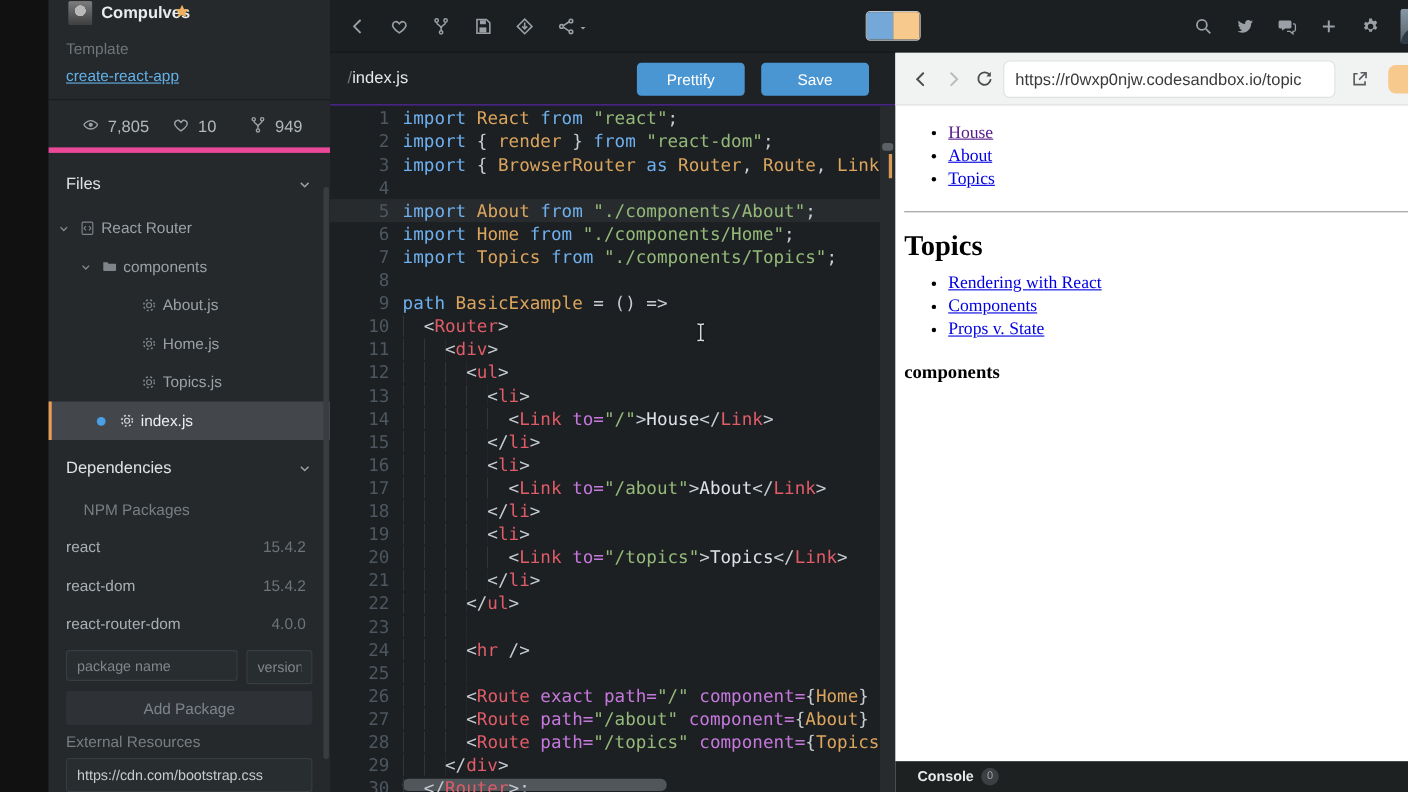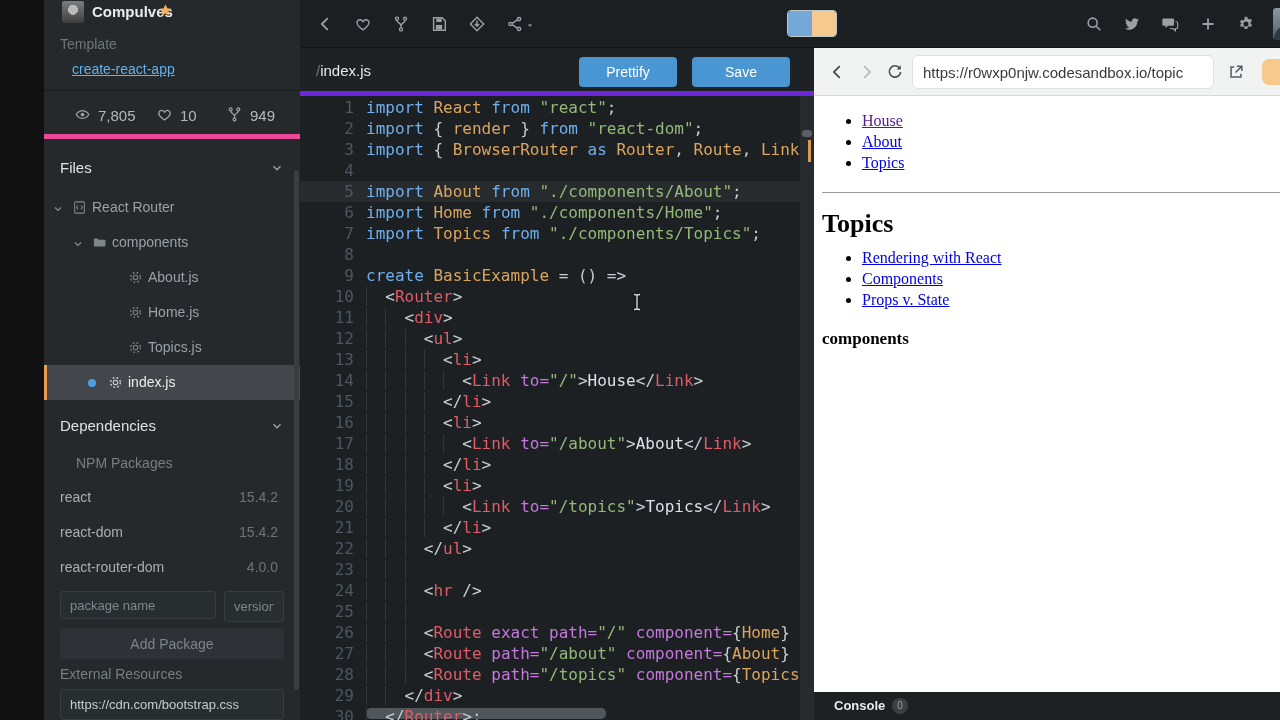--- a/index.html
+++ b/index.html
@@ -9,21 +9,21 @@
 
   
   .sidebar { position:absolute; left:0; top:0; width:256px; height:720px; background:#25292b; }
   .sb-project { position:absolute; left:0; top:0; width:256px; height:91px; border-bottom:1px solid #1a1d1e; }
   .sb-avatar { position:absolute; left:18px; top:1px; width:22px; height:22px; border-radius:2px;
     background: radial-gradient(circle at 50% 40%, #b9b9b9 0 28%, transparent 30%), linear-gradient(#7d7d7d,#3e3e3e); }
   .sb-title { position:absolute; left:48px; top:3px; font-size:15px; color:#e9ebec; font-weight:bold; }
   .sb-star { position:absolute; left:114px; top:3px; color:#eeb05e; }
   .sb-star svg { width:15px; height:15px; }
   .sb-template-label { position:absolute; left:16px; top:36px; font-size:14px; color:#6f7579; }
-  .sb-template-link { position:absolute; left:28px; top:61px; font-size:14px; color:#62b1ea; text-decoration:underline; cursor:pointer; }
+  .sb-template-link { position:absolute; left:16px; top:61px; font-size:14px; color:#62b1ea; text-decoration:underline; cursor:pointer; }
   .sb-stats { position:absolute; left:0; top:92px; width:256px; height:47px; border-bottom:5px solid #ec4899; }
   .stat { position:absolute; top:0; height:47px; display:flex; align-items:center; gap:7px; color:#b3b8bb; font-size:15px; }
   .stat svg { width:17px; height:17px; color:#9aa0a4; }
   .stat.views { left:30px; } .stat.likes { left:112px; } .stat.forks { left:182px; }
   .sb-sec { position:absolute; left:0; width:256px; height:36px; }
   .sb-sec .sec-label { position:absolute; left:16px; top:9px; font-size:15px; color:#dfe2e4; }
   .sb-sec .sec-chev { position:absolute; right:16px; top:11px; color:#9aa0a4; }
   .sb-sec svg { width:14px; height:14px; }
   .sec-files { top:150px; } .sec-deps { top:408px; }
   .tree { position:absolute; left:0; top:190px; width:256px;text-align:center; }
@@ -60,21 +60,21 @@
   .view-toggle { position:absolute; left:487px; top:10px; width:50px; height:27px; border:1px solid rgba(255,255,255,0.75);
                  border-radius:4px; overflow:hidden; display:flex; cursor:pointer; }
   .vt-blue { width:50%; height:100%; background:#74a8d8; }
   .vt-orange { width:50%; height:100%; background:#f8c98c; }
   .tb-avatar { position:absolute; left:973px; top:8px; width:32px; height:32px; border-radius:3px; cursor:pointer;
     background: radial-gradient(circle at 50% 36%, #cfa88a 0 26%, transparent 28%),
                 radial-gradient(circle at 50% 100%, #2e3a45 0 42%, transparent 44%),
                 linear-gradient(#8797a5,#55616b); }
 
   
-  .edhead { position:absolute; left:256px; top:48px; width:514px; height:48px; background:#1e2225; border-bottom:5px solid #6d28d9; }
+  .edhead { position:absolute; left:256px; top:48px; width:514px; height:48px; background:#1e2225; border-bottom:1px solid #6d28d9; }
   .ed-path { position:absolute; left:16px; top:14px; font-size:15px; }
   .ed-path .slash { color:#6f7579; } .ed-path .fname { color:#e6e8ea; }
   .ed-btn { position:absolute; top:9px; width:98px; height:30px; background:#4a96d2; border:none; border-radius:4px;
             color:#fff; font-size:14px; font-family:"Liberation Sans",sans-serif; cursor:pointer; }
   .btn-prettify { left:279px; } .btn-save { left:392px; }
 
   
   .editor { position:absolute; left:256px; top:96px; width:514px; height:624px; background:#1c2023; overflow:hidden;
             font-family:"DejaVu Sans Mono","Liberation Mono",monospace; font-size:16px; }
   .code { position:absolute; left:0; top:1px; width:514px; }
@@ -336,21 +336,21 @@
     <div class="hscroll"></div>
     <div class="code" id="code">
         <div class="cl"><span class="ln">1</span><span class="tk-kw">import </span><span class="tk-id">React </span><span class="tk-kw">from </span><span class="tk-str">"react"</span><span class="tk-pun">;</span></div>
         <div class="cl"><span class="ln">2</span><span class="tk-kw">import </span><span class="tk-pun">{ </span><span class="tk-id">render </span><span class="tk-pun">} </span><span class="tk-kw">from </span><span class="tk-str">"react-dom"</span><span class="tk-pun">;</span></div>
         <div class="cl"><span class="ln">3</span><span class="tk-kw">import </span><span class="tk-pun">{ </span><span class="tk-id">BrowserRouter </span><span class="tk-kw">as </span><span class="tk-id">Router</span><span class="tk-pun">, </span><span class="tk-id">Route</span><span class="tk-pun">, </span><span class="tk-id">Link </span><span class="tk-pun">} </span></div>
         <div class="cl"><span class="ln">4</span></div>
         <div class="cl hl"><span class="ln">5</span><span class="tk-kw">import </span><span class="tk-id">About </span><span class="tk-kw">from </span><span class="tk-str">"./components/About"</span><span class="tk-pun">;</span></div>
         <div class="cl"><span class="ln">6</span><span class="tk-kw">import </span><span class="tk-id">Home </span><span class="tk-kw">from </span><span class="tk-str">"./components/Home"</span><span class="tk-pun">;</span></div>
         <div class="cl"><span class="ln">7</span><span class="tk-kw">import </span><span class="tk-id">Topics </span><span class="tk-kw">from </span><span class="tk-str">"./components/Topics"</span><span class="tk-pun">;</span></div>
         <div class="cl"><span class="ln">8</span></div>
-        <div class="cl"><span class="ln">9</span><span class="tk-kw">create </span><span class="tk-id">BasicExample </span><span class="tk-pun">= () =&gt;</span></div>
+        <div class="cl"><span class="ln">9</span><span class="tk-kw">path </span><span class="tk-id">BasicExample </span><span class="tk-pun">= () =&gt;</span></div>
         <div class="cl"><span class="ln">10</span><span class="tk-ind">  </span><span class="tk-pun">&lt;</span><span class="tk-tag">Router</span><span class="tk-pun">&gt;</span></div>
         <div class="cl"><span class="ln">11</span><span class="tk-ind">    </span><span class="tk-pun">&lt;</span><span class="tk-tag">div</span><span class="tk-pun">&gt;</span></div>
         <div class="cl"><span class="ln">12</span><span class="tk-ind">      </span><span class="tk-pun">&lt;</span><span class="tk-tag">ul</span><span class="tk-pun">&gt;</span></div>
         <div class="cl"><span class="ln">13</span><span class="tk-ind">        </span><span class="tk-pun">&lt;</span><span class="tk-tag">li</span><span class="tk-pun">&gt;</span></div>
         <div class="cl"><span class="ln">14</span><span class="tk-ind">          </span><span class="tk-pun">&lt;</span><span class="tk-tag">Link</span><span class="tk-att"> to=</span><span class="tk-str">"/"</span><span class="tk-pun">&gt;</span><span class="tk-txt">House</span><span class="tk-pun">&lt;/</span><span class="tk-tag">Link</span><span class="tk-pun">&gt;</span></div>
         <div class="cl"><span class="ln">15</span><span class="tk-ind">        </span><span class="tk-pun">&lt;/</span><span class="tk-tag">li</span><span class="tk-pun">&gt;</span></div>
         <div class="cl"><span class="ln">16</span><span class="tk-ind">        </span><span class="tk-pun">&lt;</span><span class="tk-tag">li</span><span class="tk-pun">&gt;</span></div>
         <div class="cl"><span class="ln">17</span><span class="tk-ind">          </span><span class="tk-pun">&lt;</span><span class="tk-tag">Link</span><span class="tk-att"> to=</span><span class="tk-str">"/about"</span><span class="tk-pun">&gt;</span><span class="tk-txt">About</span><span class="tk-pun">&lt;/</span><span class="tk-tag">Link</span><span class="tk-pun">&gt;</span></div>
         <div class="cl"><span class="ln">18</span><span class="tk-ind">        </span><span class="tk-pun">&lt;/</span><span class="tk-tag">li</span><span class="tk-pun">&gt;</span></div>
         <div class="cl"><span class="ln">19</span><span class="tk-ind">        </span><span class="tk-pun">&lt;</span><span class="tk-tag">li</span><span class="tk-pun">&gt;</span></div>

